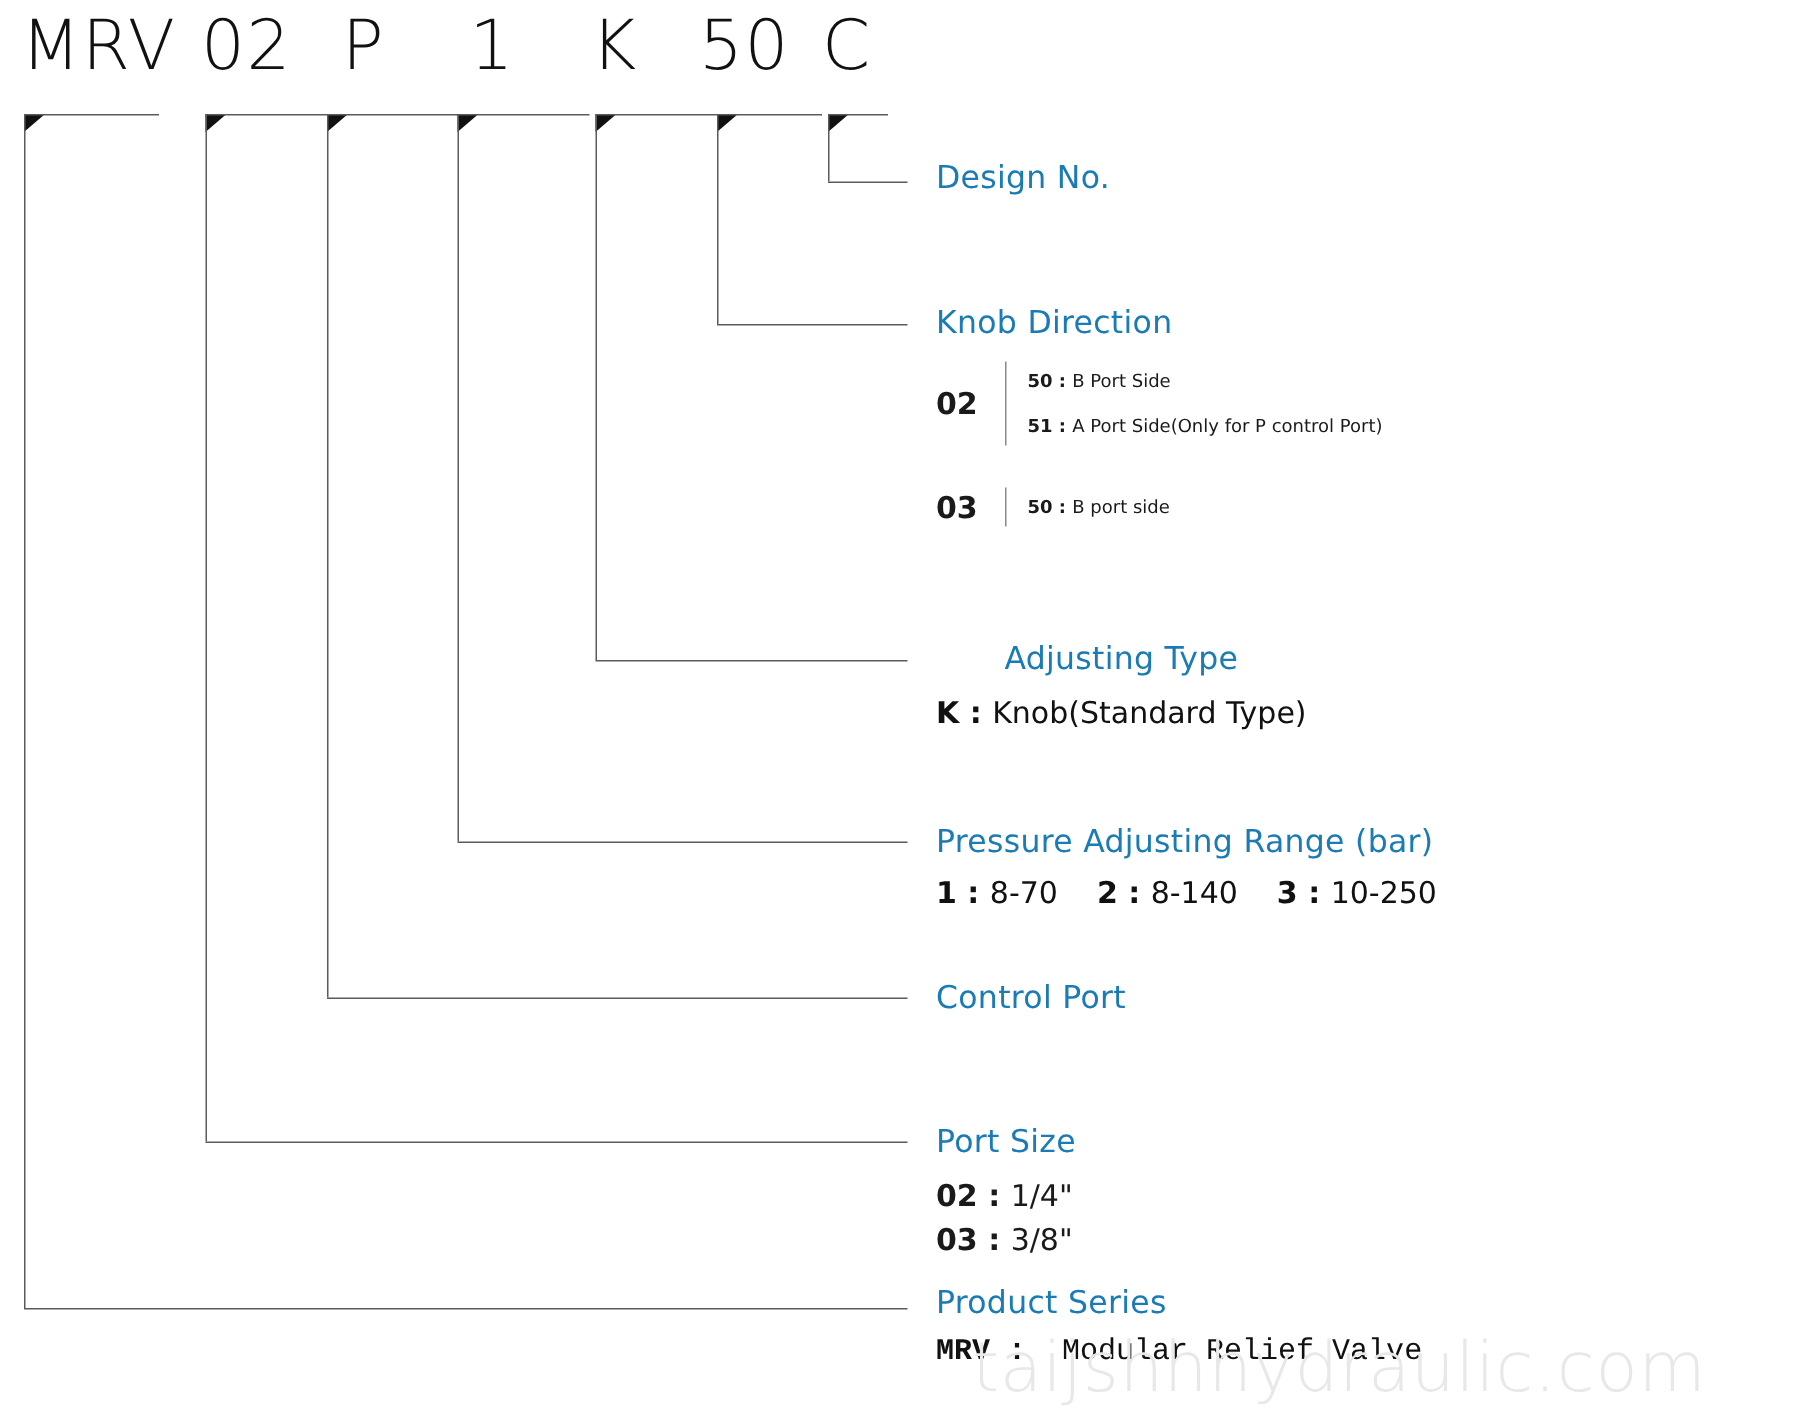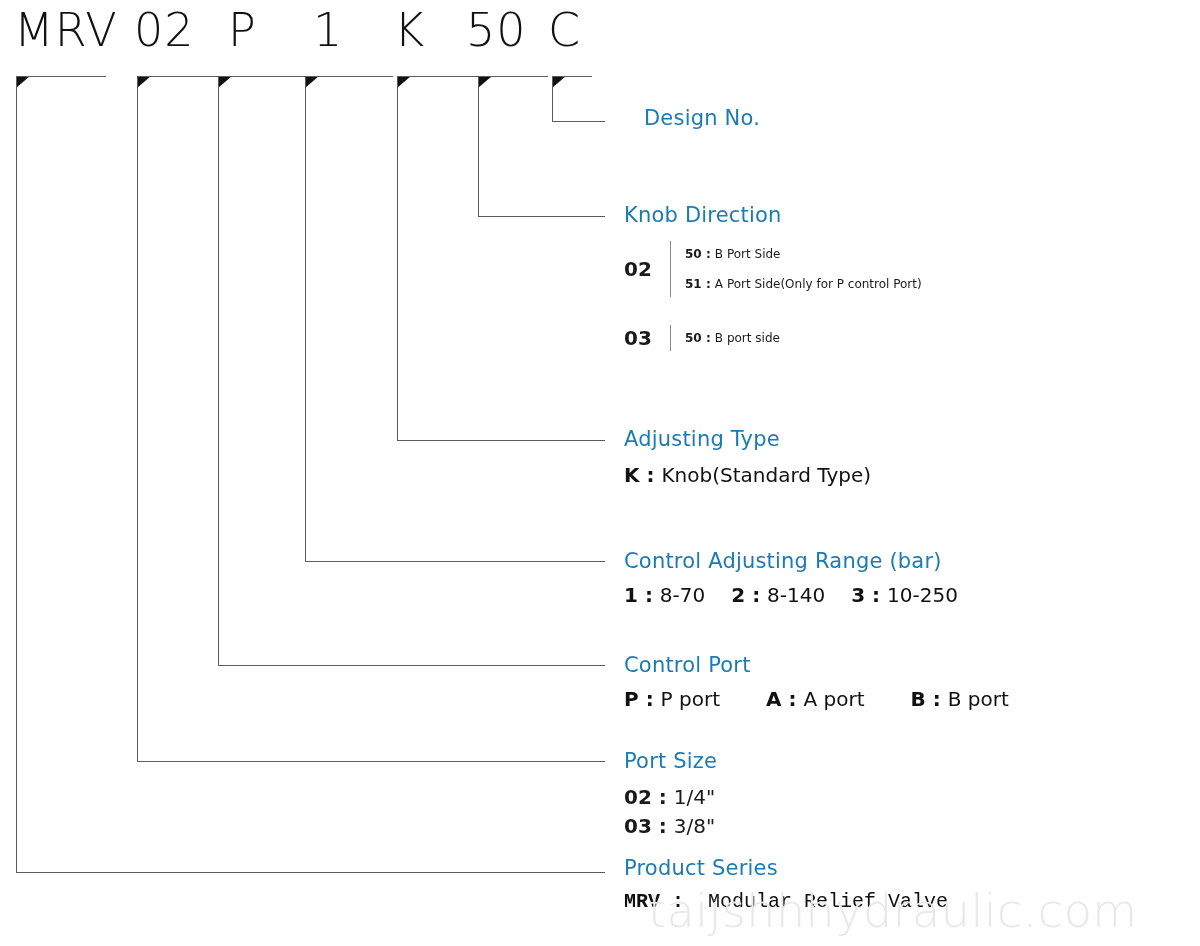--- a/index.html
+++ b/index.html
@@ -216,21 +216,21 @@
     <div class="h" style="top:140px; width:127px;"></div>
   </div>
 
   <div class="leader" style="left:552px; top:76px; width:70px; height:56px;">
     <div class="tip"></div>
     <div class="toph" style="width:40px;"></div>
     <div class="v" style="height:45px;"></div>
     <div class="h" style="top:45px; width:53px;"></div>
   </div>
 
-  <div class="section" style="top:106px;margin-left:20px;">
+  <div class="section" style="top:106px;">
     <div class="sec-title">Design No.</div>
   </div>
 
   <div class="section" style="top:203px;">
     <div class="sec-title">Knob Direction</div>
 
     <div class="knob-group" style="margin-top:12px;">
       <div class="knob-code">02</div>
       <div class="knob-bar"></div>
       <div class="knob-lines">
@@ -247,39 +247,36 @@
       <div class="knob-code">03</div>
       <div class="knob-bar"></div>
       <div class="knob-lines">
         <div class="knob-line">
           <b>50</b><b> : </b><span>B port side</span>
         </div>
       </div>
     </div>
   </div>
 
-  <div class="section" style="top:427px;">
+  <div class="section" style="top:427px;text-align:center;">
     <div class="sec-title">Adjusting Type</div>
     <div class="sec-body" style="margin-top:12px;">
       <span class="inline-item"><b>K</b><b> : </b><span>Knob(Standard Type)</span></span>
     </div>
   </div>
 
   <div class="section" style="top:549px;">
-    <div class="sec-title">Control Adjusting Range (bar)</div>
+    <div class="sec-title">Pressure Adjusting Range (bar)</div>
     <div class="sec-body" style="margin-top:10px;">
       <span class="inline-item"><b>1</b><b> : </b><span>8-70</span></span><span class="gap-md"></span><span class="inline-item"><b>2</b><b> : </b><span>8-140</span></span><span class="gap-md"></span><span class="inline-item"><b>3</b><b> : </b><span>10-250</span></span>
     </div>
   </div>
 
   <div class="section" style="top:653px;">
     <div class="sec-title">Control Port</div>
-    <div class="sec-body" style="margin-top:10px;">
-      <span class="inline-item"><b>P</b><b> : </b><span>P port</span></span><span class="gap-lg"></span><span class="inline-item"><b>A</b><b> : </b><span>A port</span></span><span class="gap-lg"></span><span class="inline-item"><b>B</b><b> : </b><span>B port</span></span>
-    </div>
   </div>
 
   <div class="section" style="top:749px;">
     <div class="sec-title">Port Size</div>
     <div style="margin-top:10px;">
       <div class="stack-line"><b>02</b><b> : </b><span>1/4"</span></div>
       <div class="stack-line"><b>03</b><b> : </b><span>3/8"</span></div>
     </div>
   </div>
 

